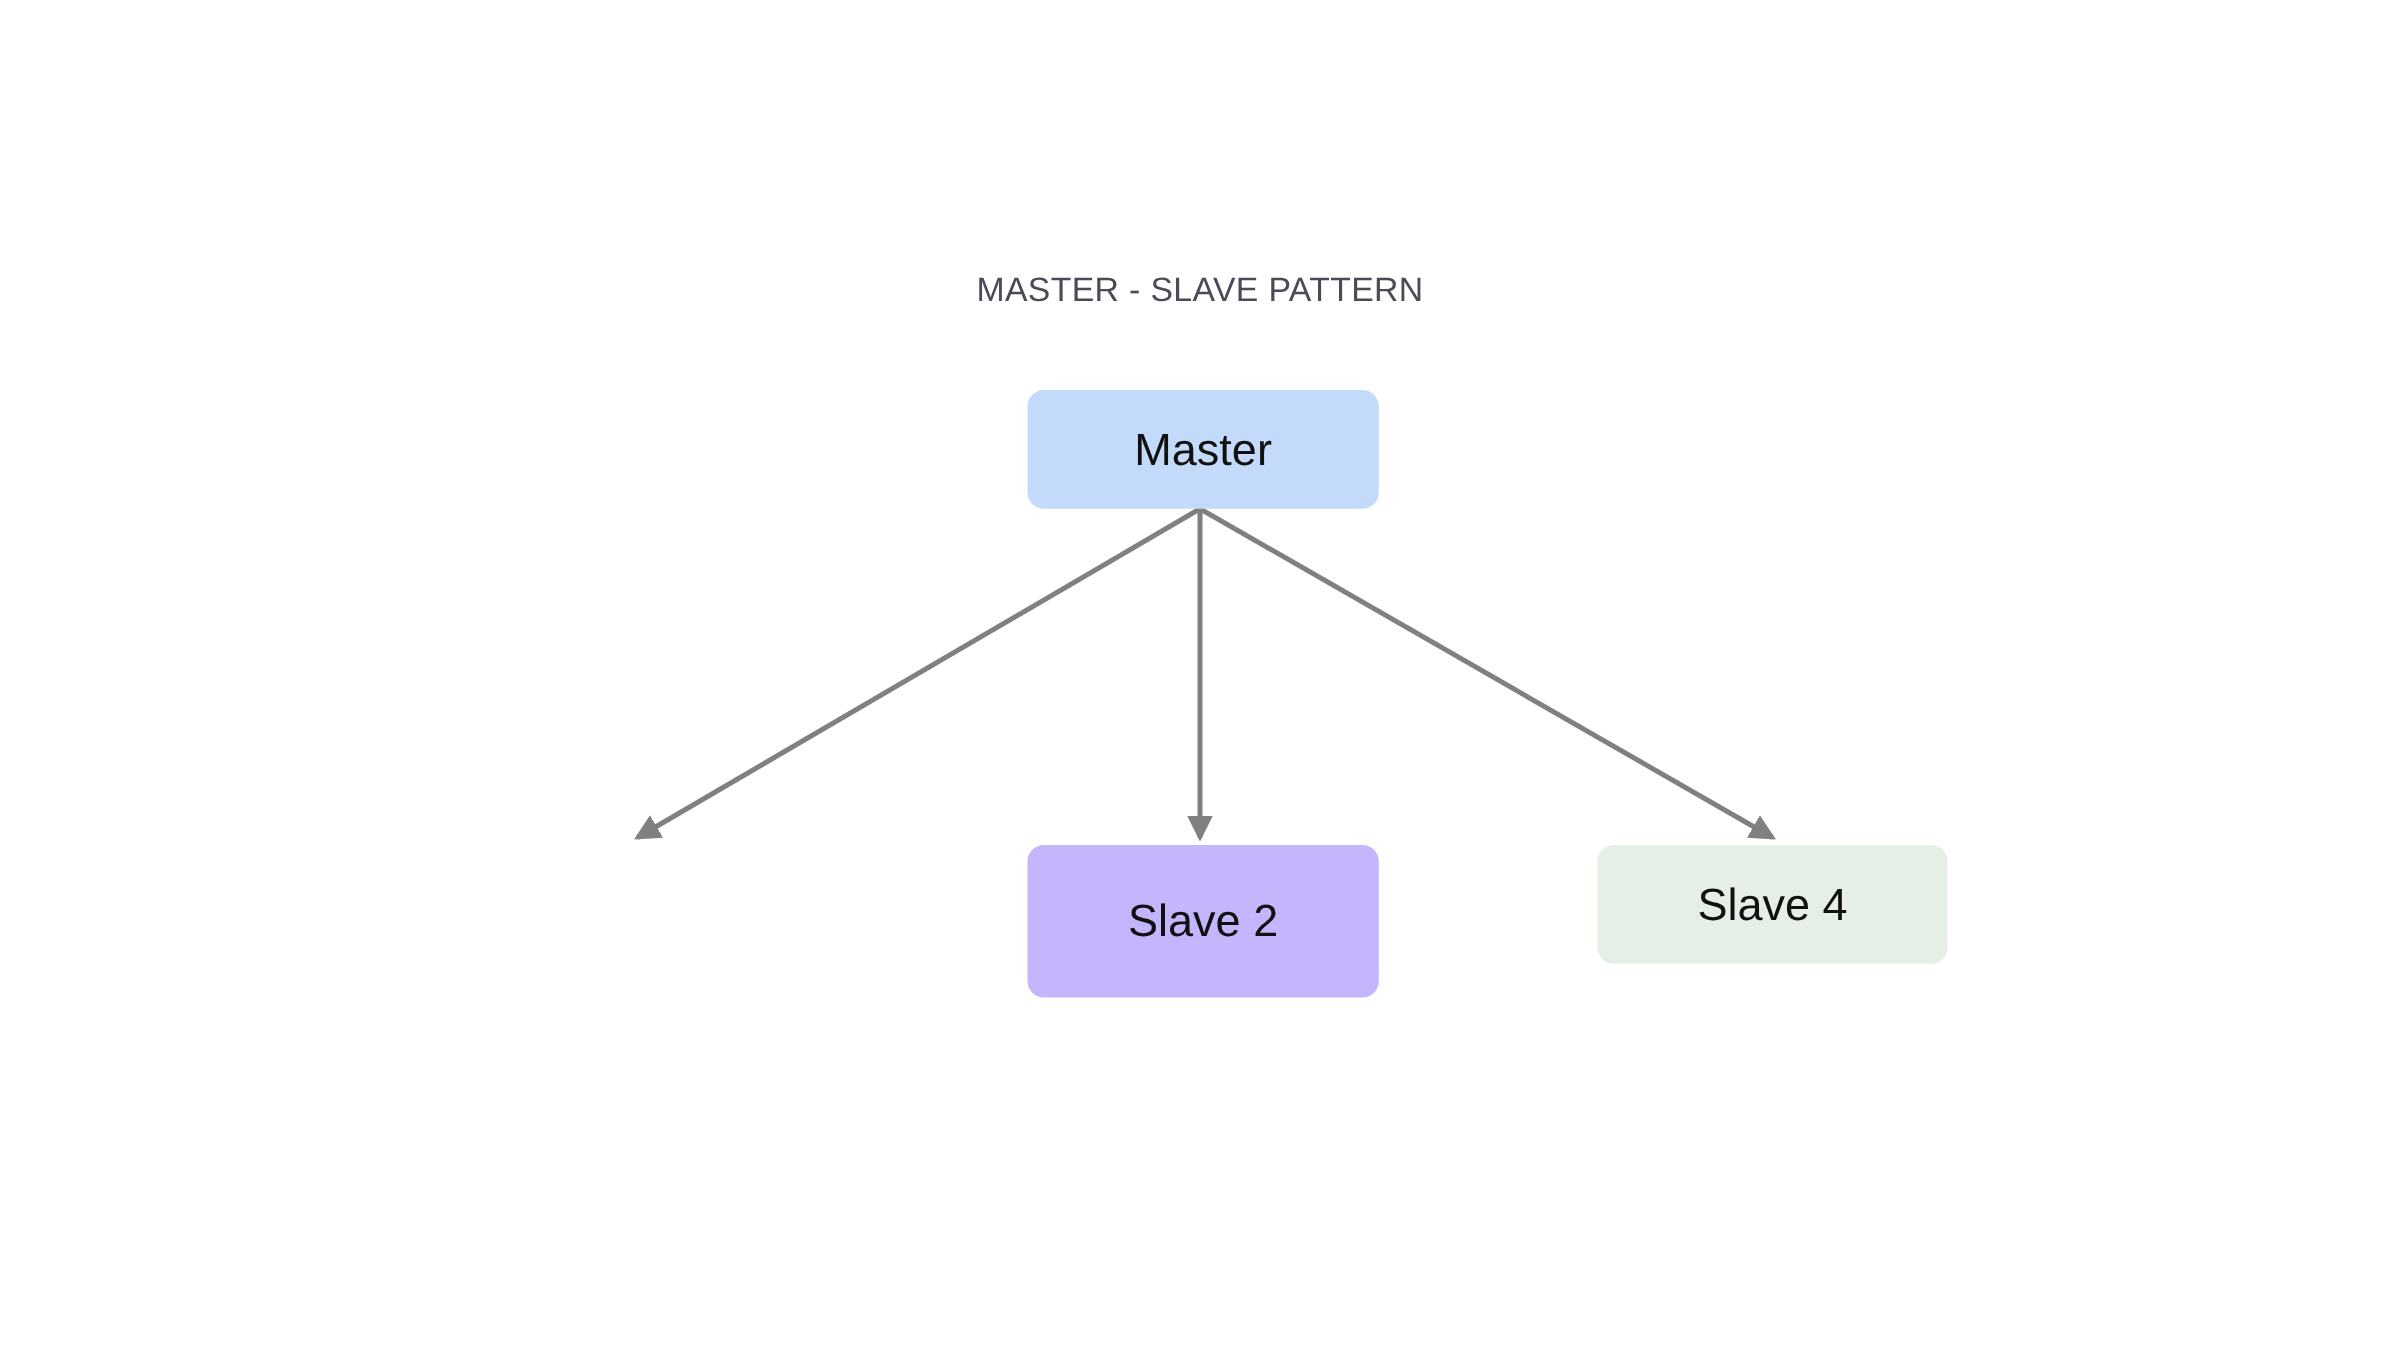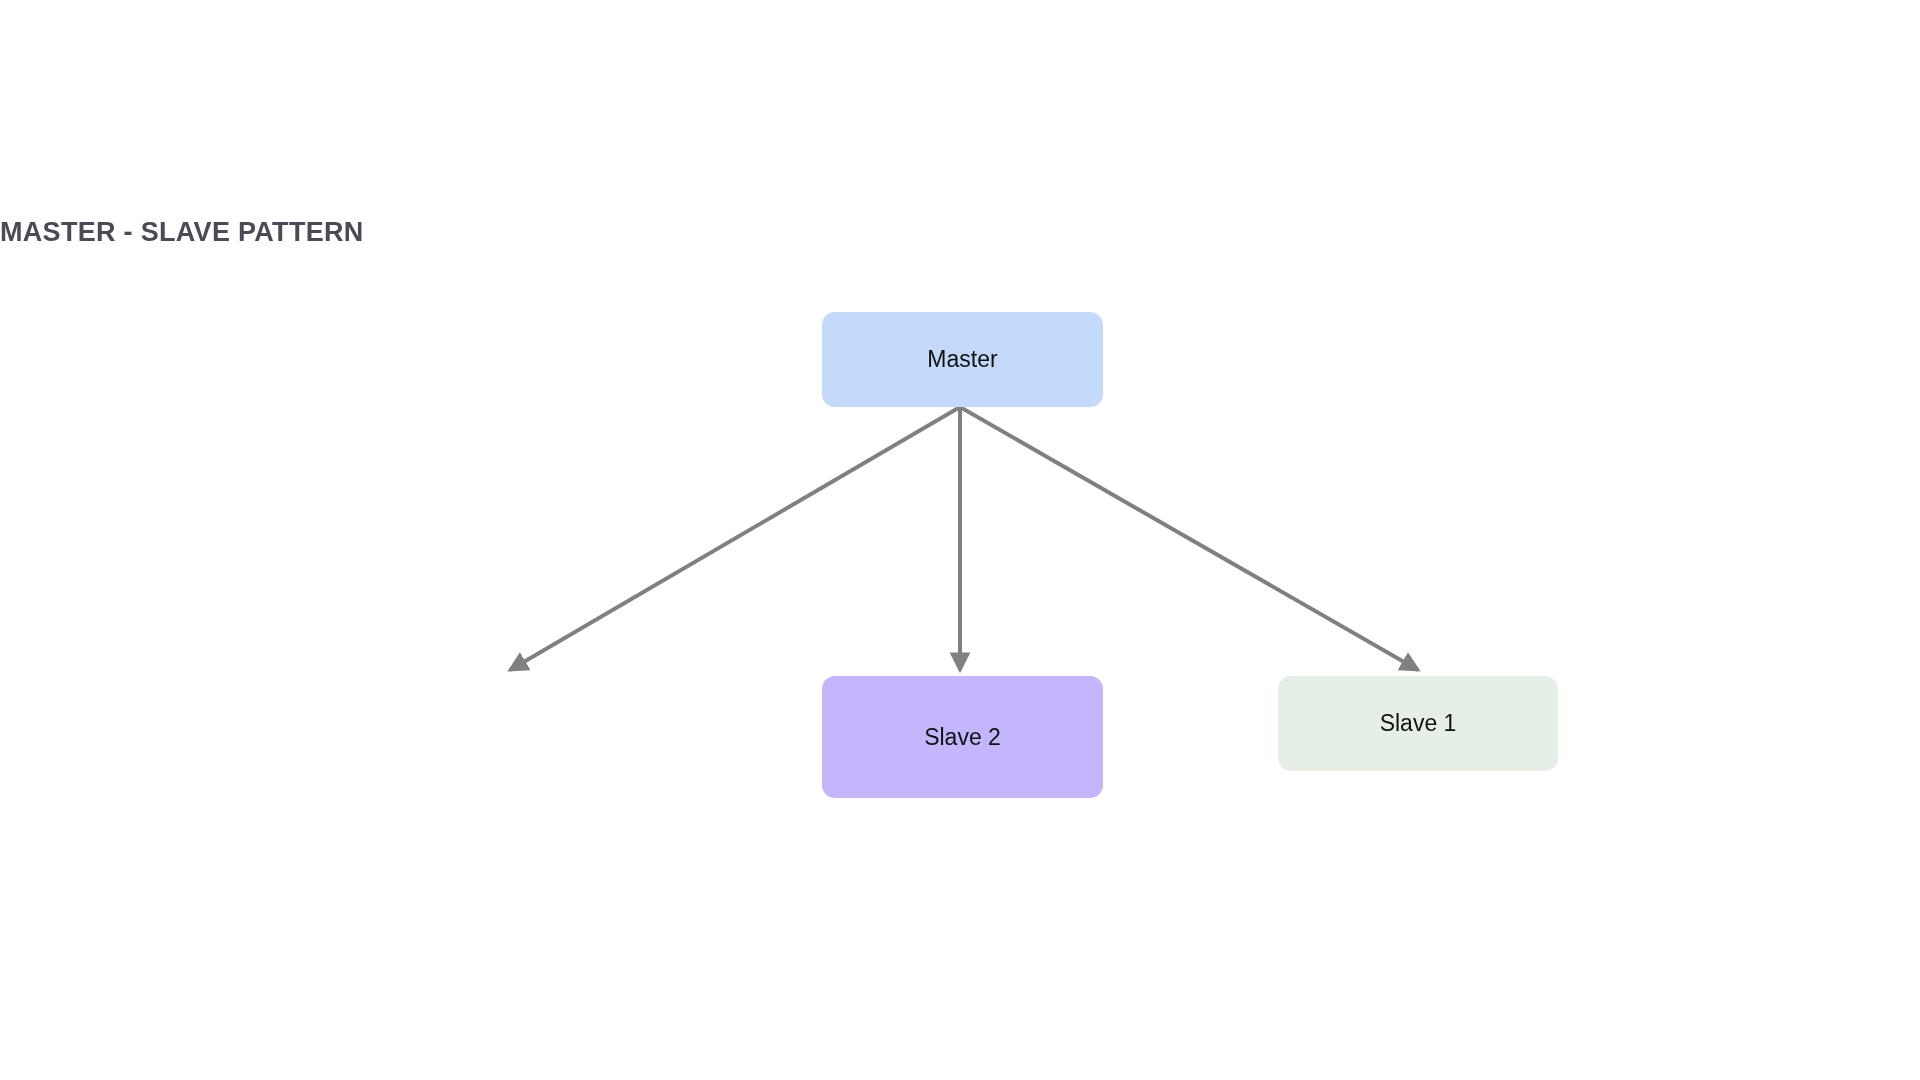--- a/index.html
+++ b/index.html
@@ -21,22 +21,23 @@
     height: 1080px;
     background: #ffffff;
   }
 
   
   #diagram-title {
     position: absolute;
     left: 0;
     top: 213px;
     width: 1920px;
+    text-align: center;
     font-size: 27px;
-    font-weight: 700;
+    font-weight: 400;
     letter-spacing: 0.3px;
     color: #4b4b57;
     white-space: pre;
     line-height: 38px;
   }
 
   
   #connectors {
     position: absolute;
     left: 0;
@@ -47,21 +48,21 @@
   }
 
   
   .node {
     position: absolute;
     box-sizing: border-box;
     border-radius: 13px;
     display: flex;
     align-items: center;
     justify-content: center;
-    font-size: 23px;
+    font-size: 36px;
     font-weight: 400;
     color: #111111;
     line-height: 1;
     white-space: nowrap;
   }
   .node-master {
     left: 822px;
     top: 312px;
     width: 281px;
     height: 95px;
@@ -115,16 +116,16 @@
   <div class="node node-master" style="left: 822px; top: 312px; width: 281px; height: 95px; background: rgb(195, 218, 251); color: rgb(17, 17, 17);">
     <span class="node-label">Master</span>
   </div>
 
 
   <div class="node node-slave-2" style="left: 822px; top: 676px; width: 281px; height: 122px; background: #c4b5fd; color: rgb(17, 17, 17);">
     <span class="node-label">Slave 2</span>
   </div>
 
   <div class="node node-slave-3" style="left: 1278px; top: 676px; width: 280px; height: 95px; background: rgb(229, 239, 229); color: rgb(17, 17, 17);">
-    <span class="node-label">Slave 1</span>
+    <span class="node-label">Slave 4</span>
   </div>
 
 </div>
 
 </body></html>

